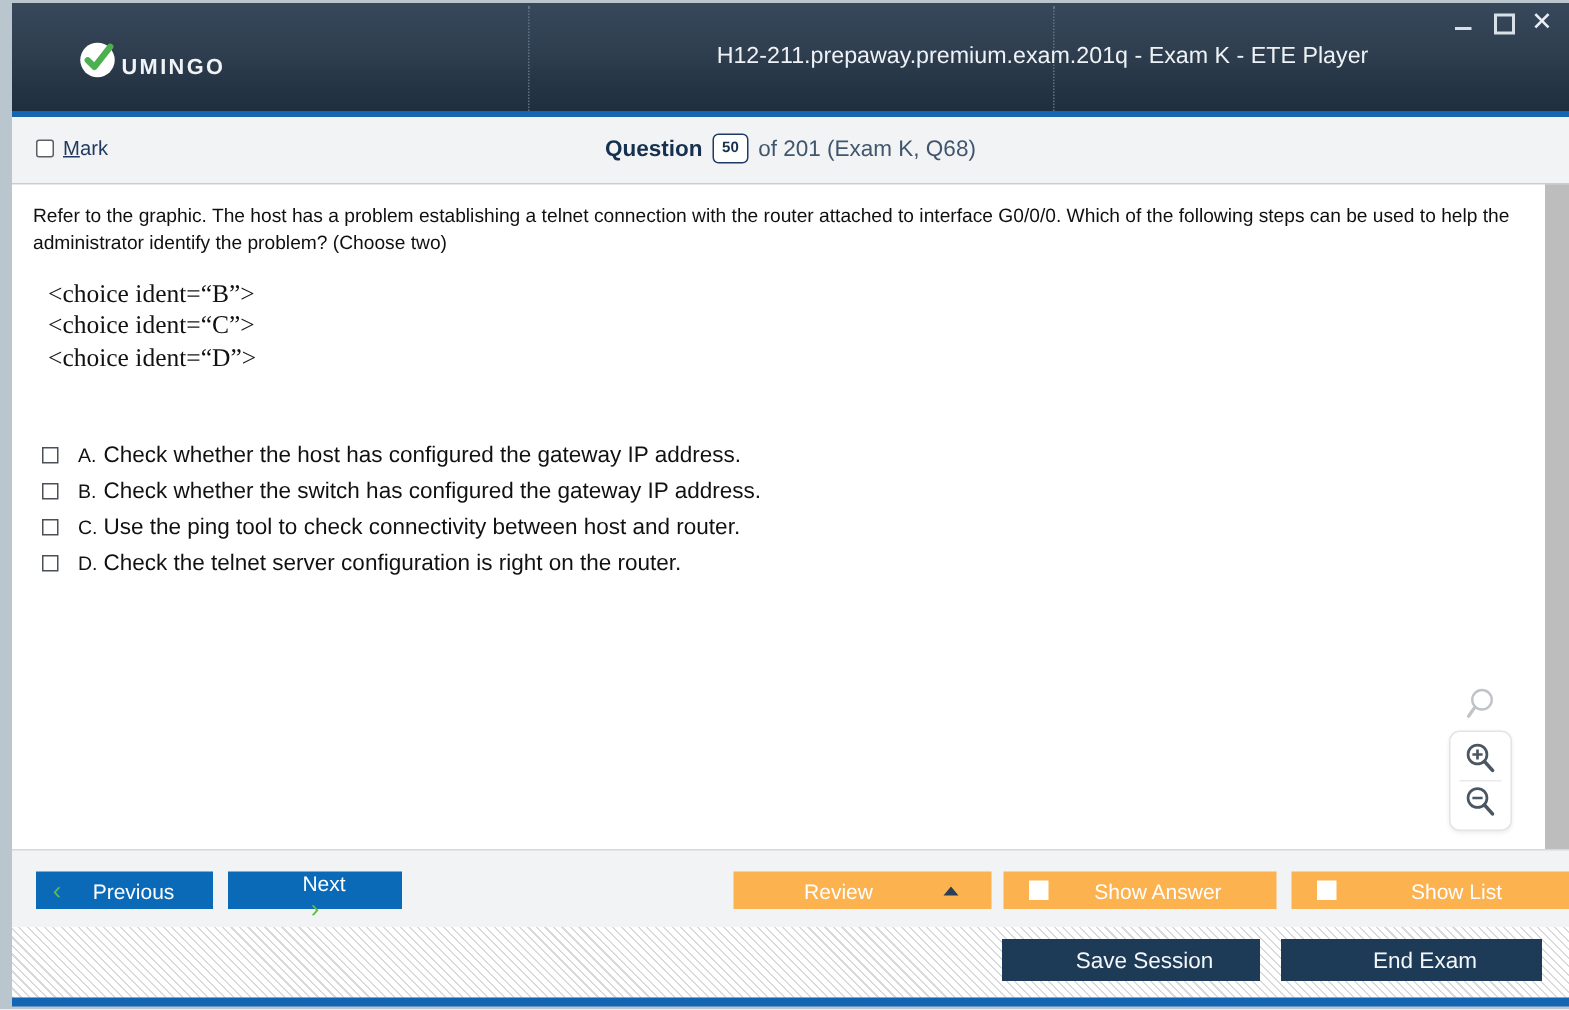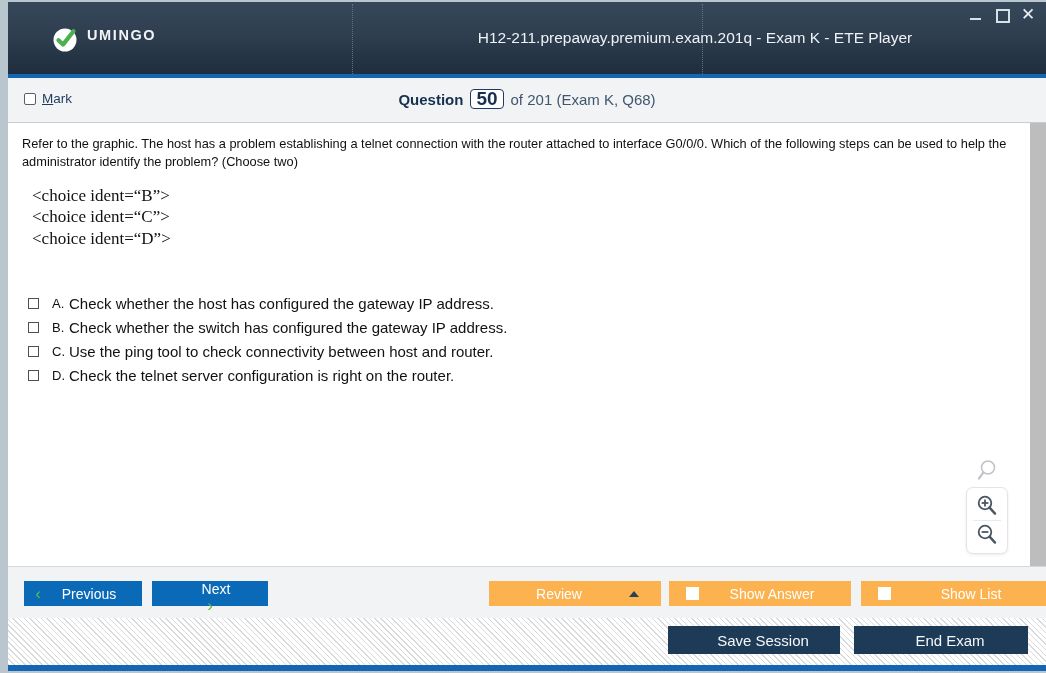--- a/index.html
+++ b/index.html
@@ -47,22 +47,22 @@
     border-left: 1px dotted #5f7285;
   }
   .tb-divider.left { left: 344px; }
   .tb-divider.right { left: 694px; }
 
   .logo-wrap {
     position: absolute;
     left: 44px;
     top: 25px;
     display: flex;
-    align-items: flex-start;
-    gap: 10px;
+    align-items: flex-end;
+    gap: 4px;
   }
   .logo-check {
     width: 26px;
     height: 26px;
     position: relative;
   }
   .logo-text {
     font-family: "Liberation Sans", sans-serif;
     font-size: 14.5px;
     font-weight: bold;
@@ -168,21 +168,21 @@
     align-items: center;
     gap: 7px;
     font-size: 15px;
     color: #25415f;
   }
   .qcounter .qword { font-weight: bold; color: #15314f; }
   .qnum-box {
     border: 1.5px solid #1f3a64;
     border-radius: 4px;
     padding: 0px 5px;
-    font-size: 19px;
+    font-size: 10px;
     font-weight: bold;
     color: #16304e;
     line-height: 18px;
     background: #ffffff;
   }
   .qcounter .qof { color: #41566e; text-align: center; }
 
   
   .content {
     position: absolute;

